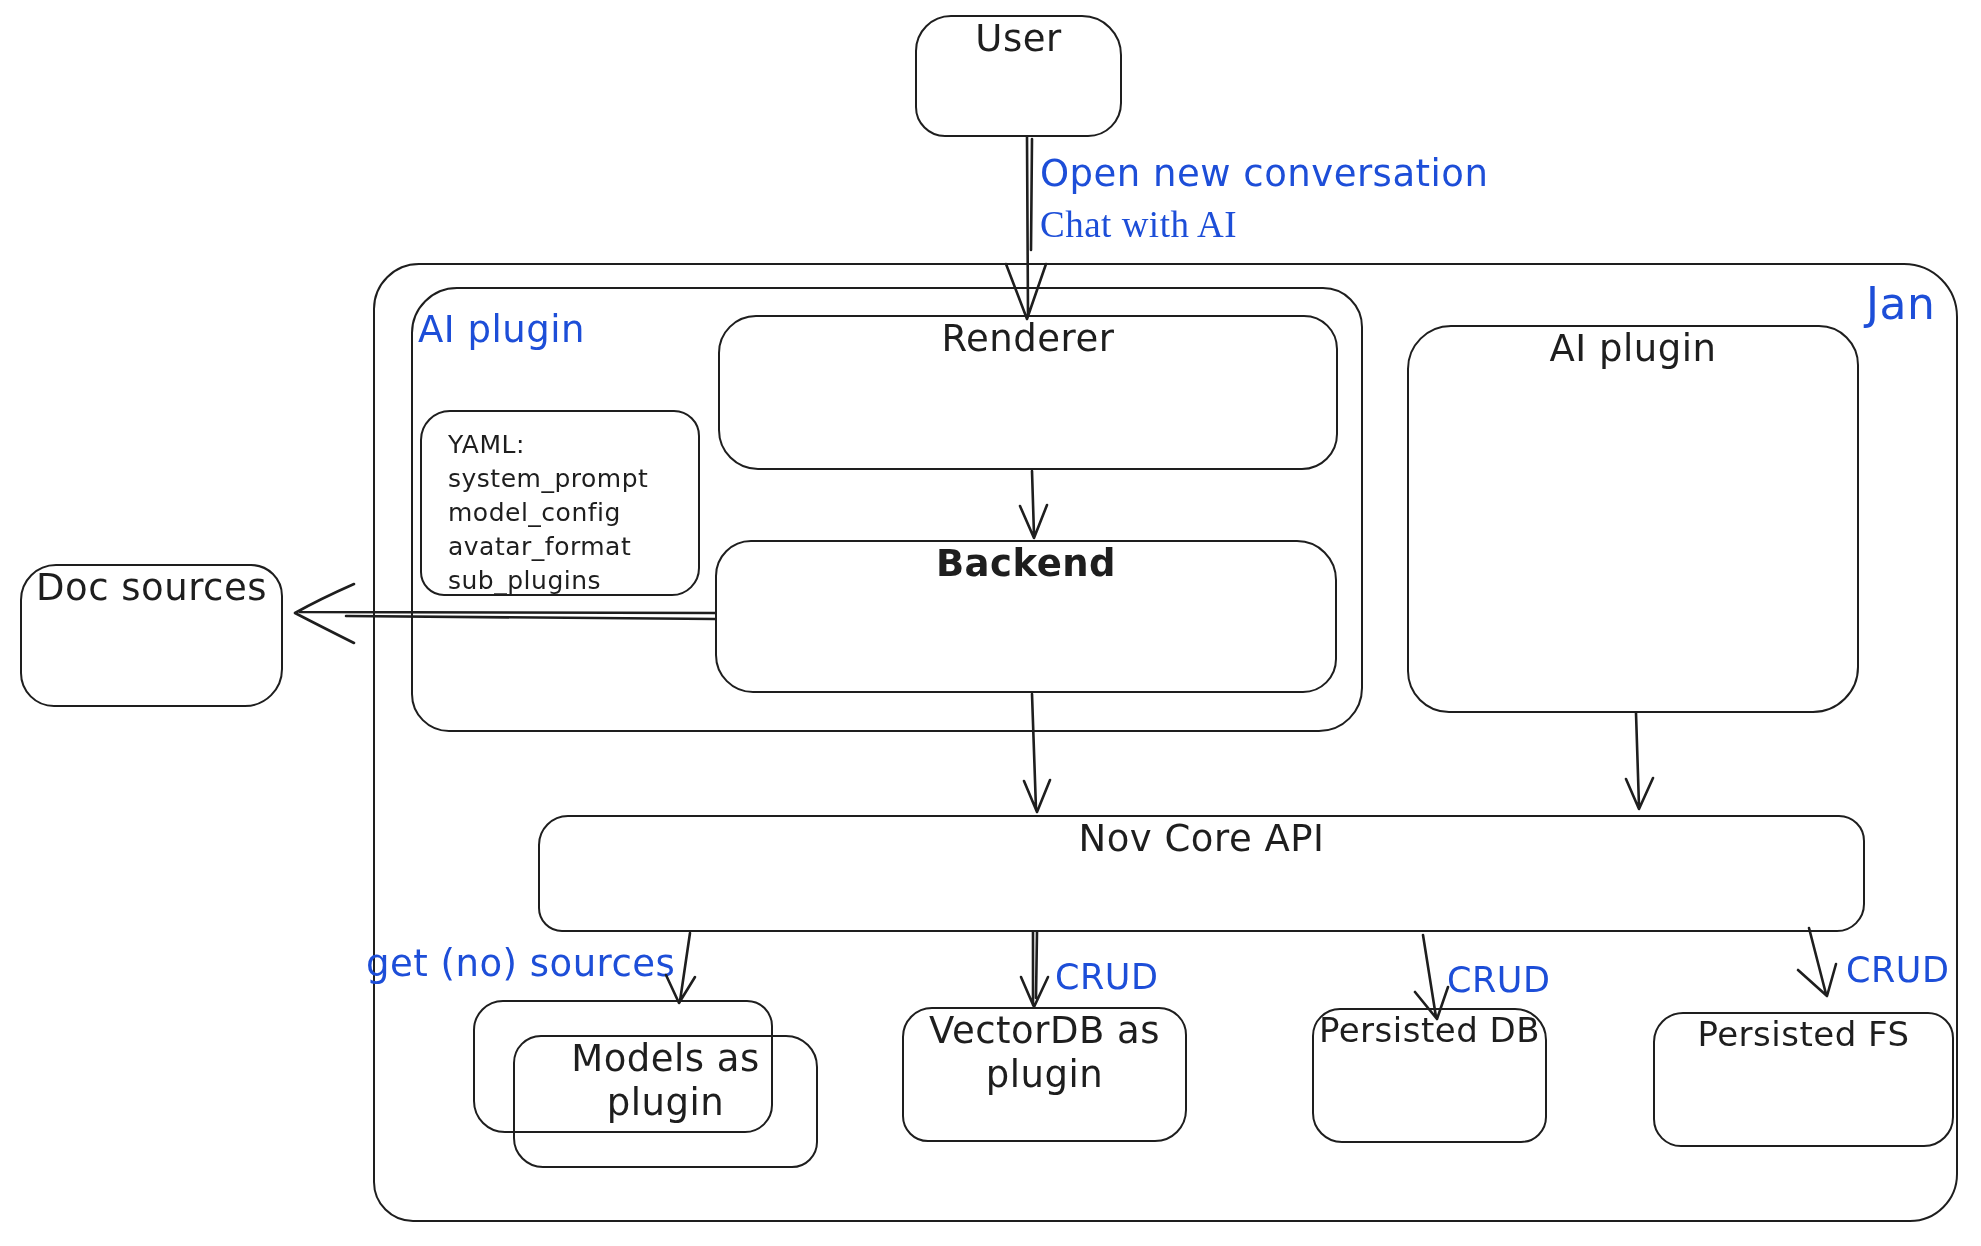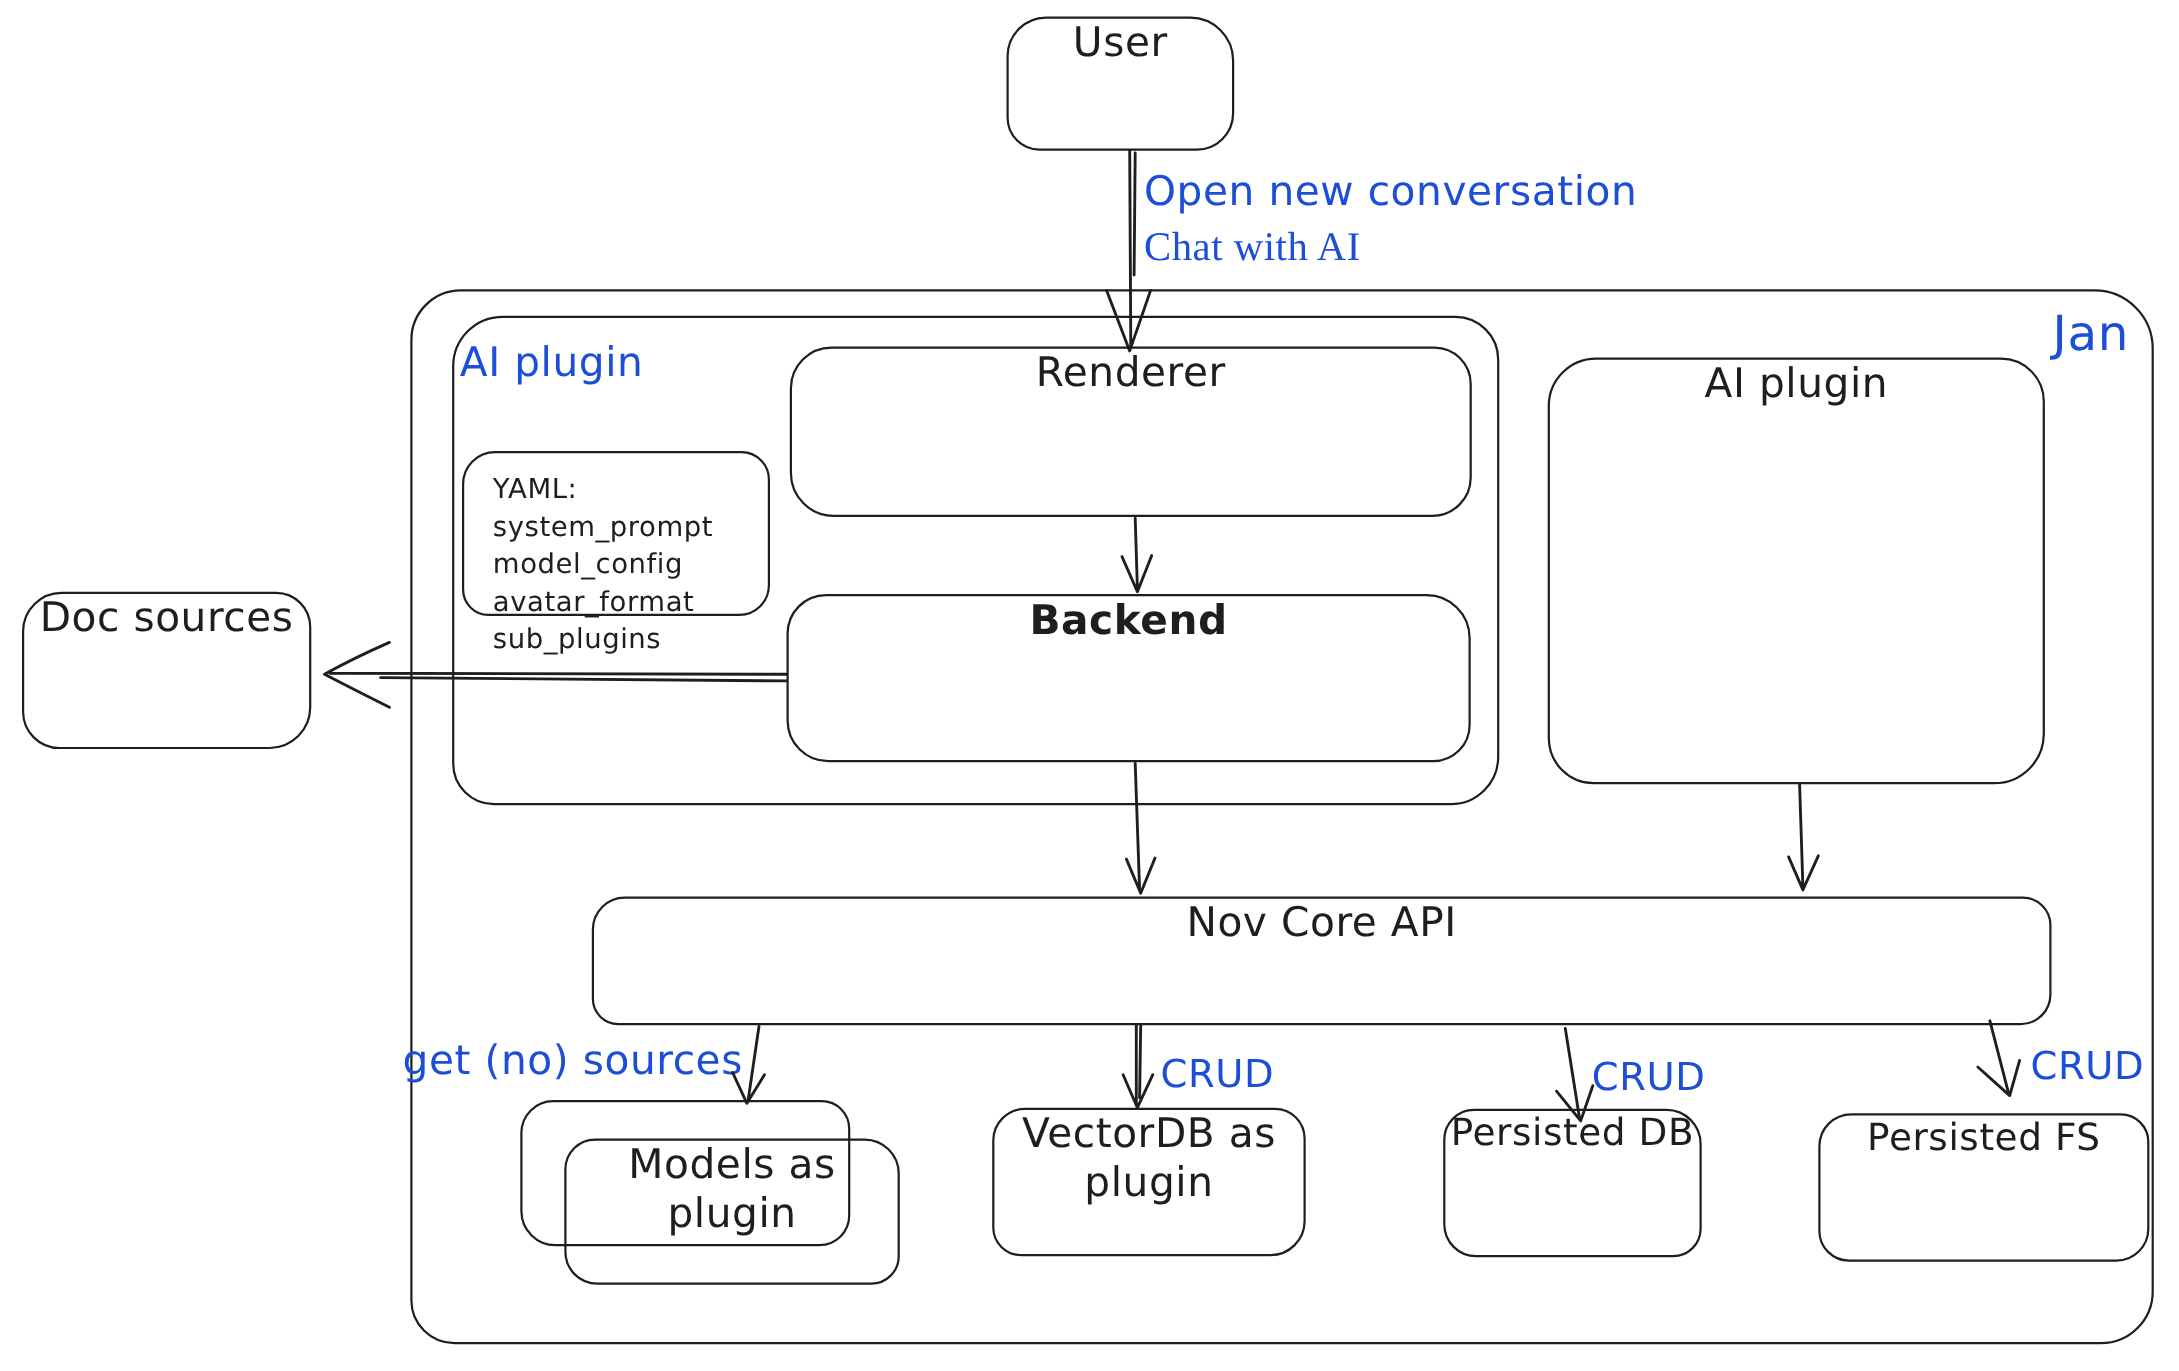--- a/index.html
+++ b/index.html
@@ -63,21 +63,21 @@
 <body>
 
 <div class="canvas">
 
   <div class="box" style="left:373px; top:263px; width:1585px; height:959px; border-radius:46px 54px 48px 40px;"></div>
   <div class="label" style="left:1866px; top:278px; font-size:44px;">Jan</div>
 
   <div class="box" style="left:411px; top:287px; width:952px; height:445px; border-radius:46px 40px 44px 38px;"></div>
   <div class="label" style="left:418px; top:308px; font-size:37px;">AI plugin</div>
 
-  <div class="box yaml-note" style="left:420px; top:410px; width:280px; height:150px; border-radius:30px 26px 28px 24px; flex-direction:column;">
+  <div class="box yaml-note" style="left:420px; top:410px; width:280px; height:186px; border-radius:30px 26px 28px 24px; flex-direction:column;">
     <div>YAML:</div>
     <div>system_prompt</div>
     <div>model_config</div>
     <div>avatar_format</div>
     <div>sub_plugins</div>
   </div>
 
   <div class="box" style="left:718px; top:315px; width:620px; height:155px; border-radius:38px 34px 36px 40px;">
     <span class="nowrap">Renderer</span>
   </div>
@@ -87,21 +87,21 @@
   </div>
 
   <div class="box" style="left:1407px; top:325px; width:452px; height:388px; border-radius:44px 40px 46px 42px;">
     <span class="nowrap">AI plugin</span>
   </div>
 
   <div class="box" style="left:915px; top:15px; width:207px; height:122px; border-radius:36px 40px 34px 30px;">
     <span class="nowrap">User</span>
   </div>
 
-  <div class="box" style="left:20px; top:538px; width:263px; height:143px; border-radius:36px 32px 38px 34px;">
+  <div class="box" style="left:20px; top:564px; width:263px; height:143px; border-radius:36px 32px 38px 34px;">
     <span class="nowrap">Doc sources</span>
   </div>
 
   <div class="box" style="left:538px; top:815px; width:1327px; height:117px; border-radius:30px 26px 28px 24px;">
     <span class="nowrap">Nov Core API</span>
   </div>
 
   <div class="box" style="left:473px; top:1000px; width:300px; height:133px; border-radius:30px 26px 28px 32px;"></div>
   <div class="box" style="left:513px; top:1035px; width:305px; height:133px; border-radius:28px 32px 26px 30px; padding:0 28px;">
     <span>Models as plugin</span>

